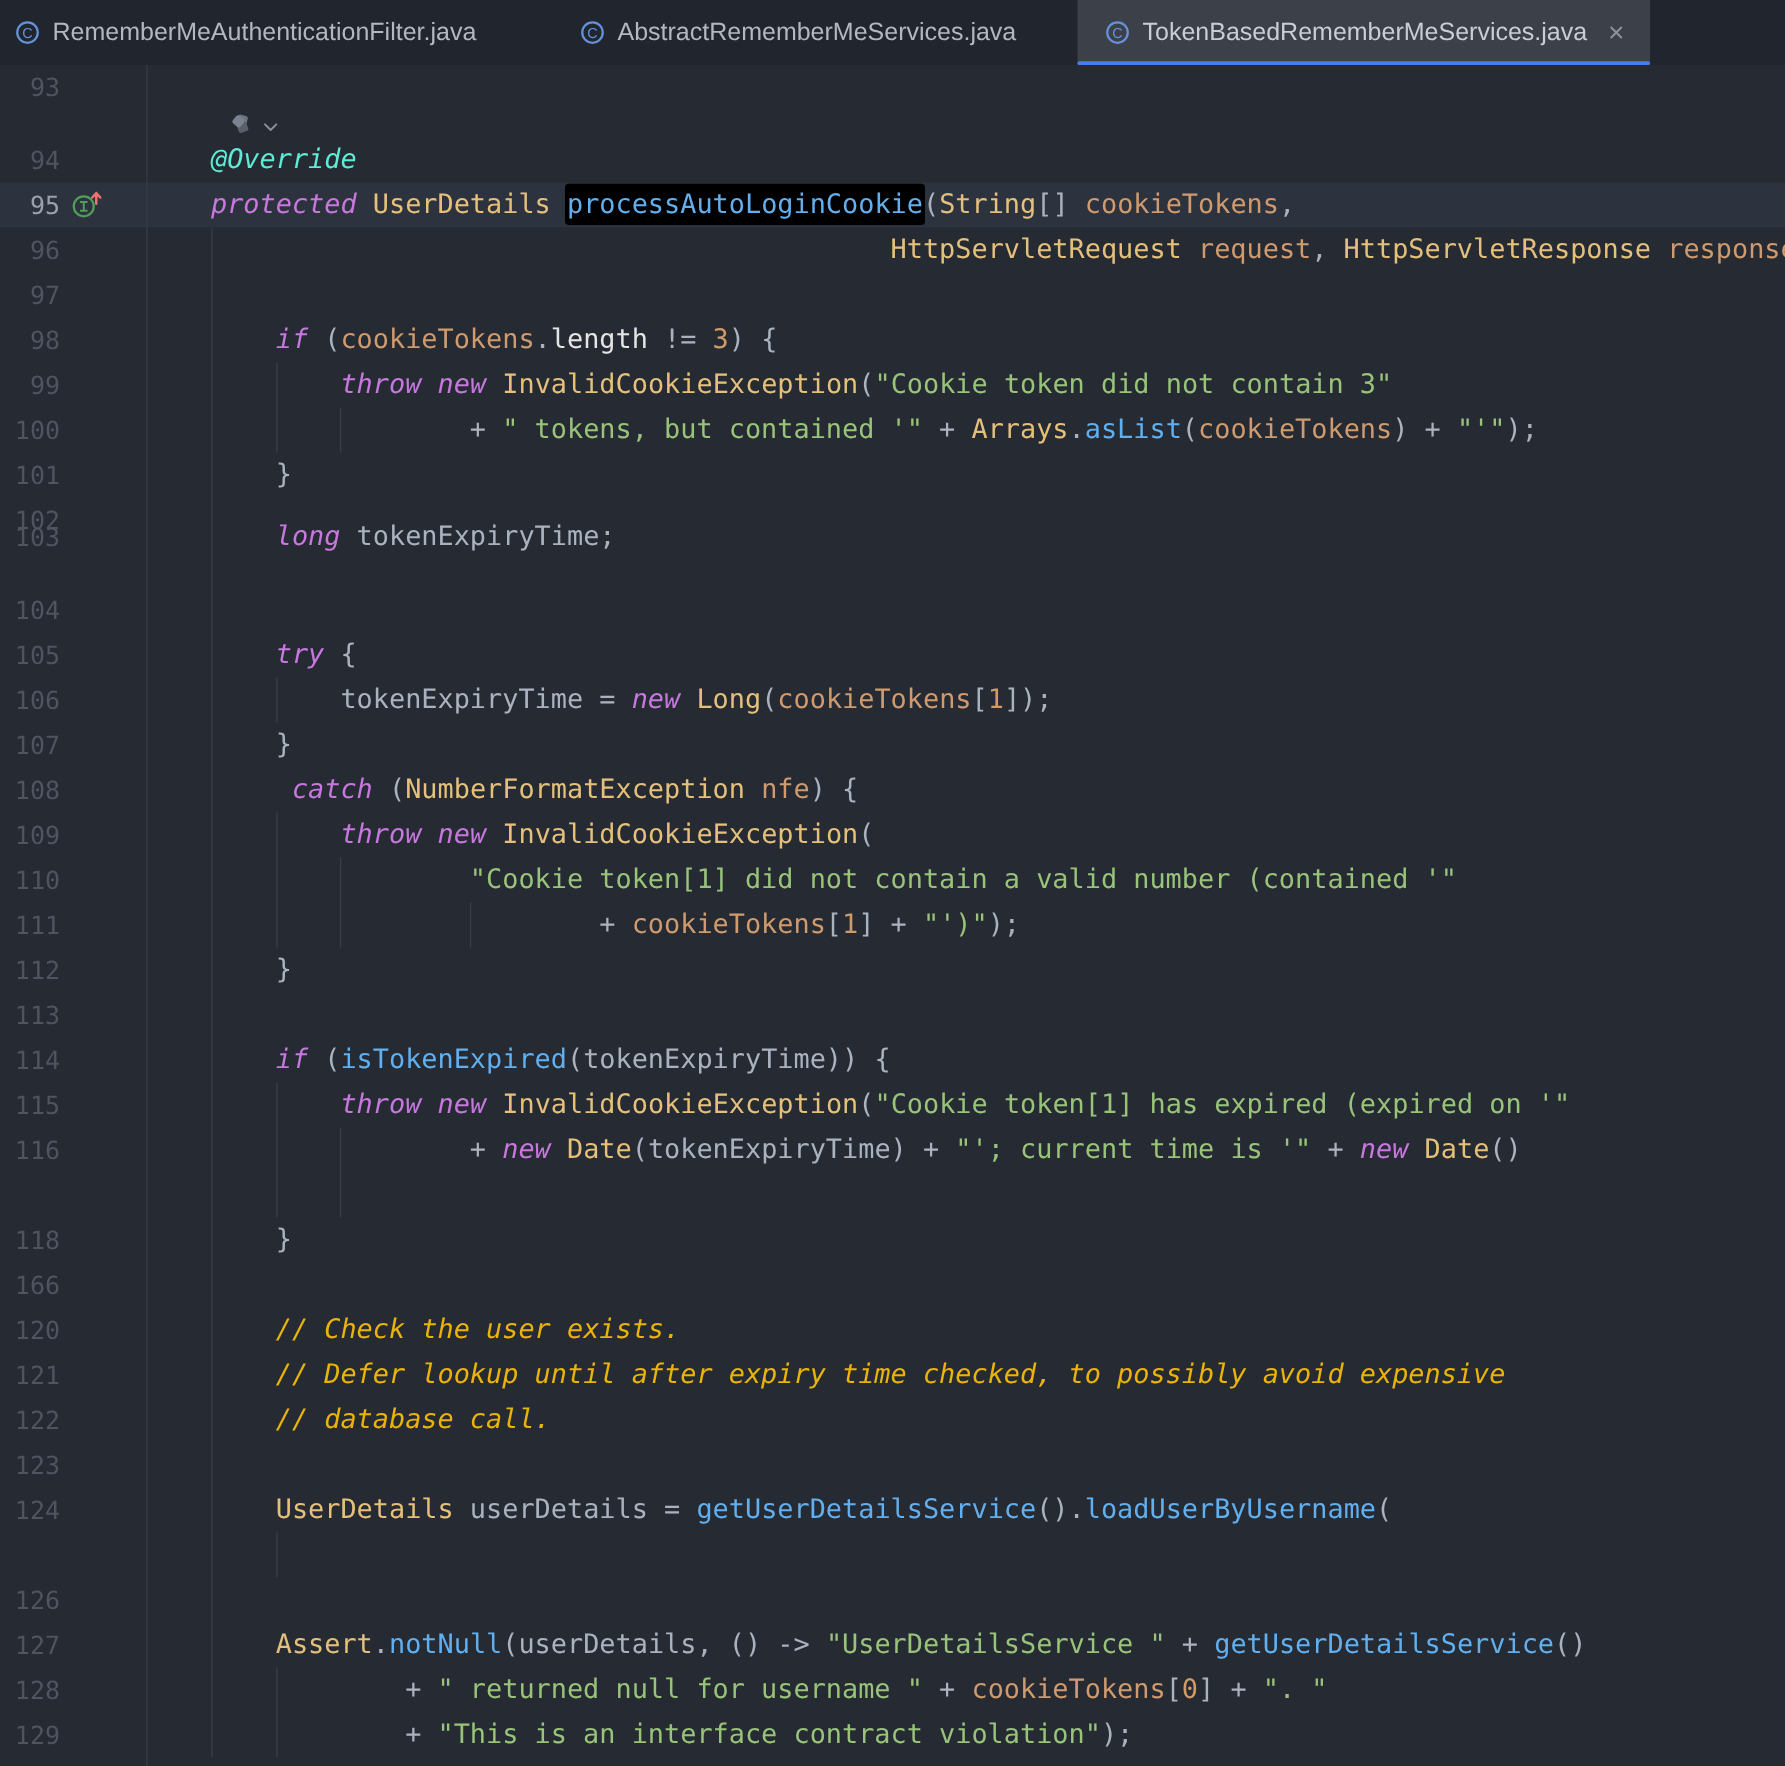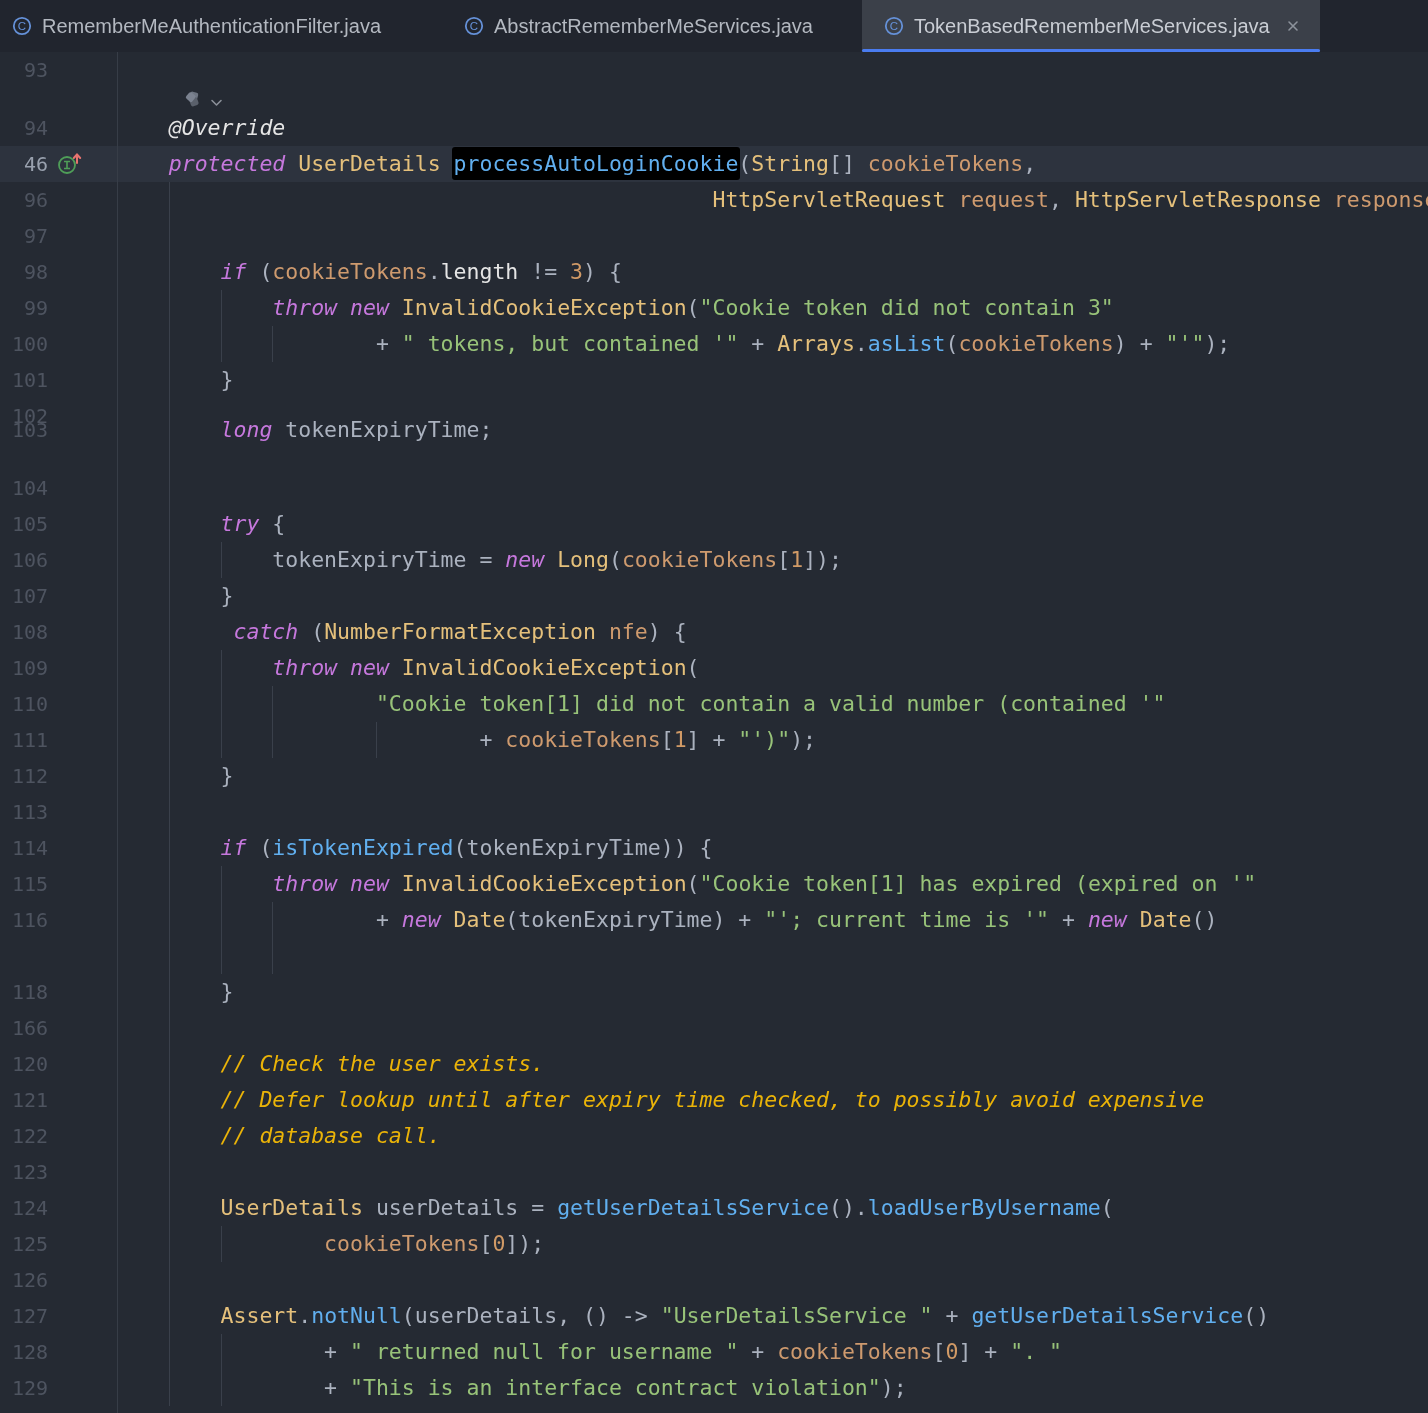--- a/index.html
+++ b/index.html
@@ -26,21 +26,21 @@
   .row.current .lnum{color:#99a1ae;}
   .code{position:absolute;left:117px;top:0;height:36px;line-height:36px;white-space:pre;
         font-family:"DejaVu Sans Mono",monospace;font-size:21.5px;color:#abb2bf;cursor:text;}
   .gut-ic{position:absolute;left:56px;top:5px;width:30px;height:26px;cursor:pointer;}
   .inlay{position:absolute;left:0;width:1428px;height:22px;z-index:2;}
   .inlay .ai{position:absolute;left:184px;top:2px;width:18px;height:18px;cursor:pointer;}
   .inlay .chev{position:absolute;left:210px;top:6px;width:13px;height:11px;cursor:pointer;}
 
   
   .tk-kw{color:#c678dd;font-style:italic;}
-  .tk-ann{color:#e5e5e5;font-style:italic;}
+  .tk-ann{color:#5eead4;font-style:italic;}
   .tk-cls{color:#e5c07b;}
   .tk-fn{color:#61afef;}
   .tk-fnhl{color:#61afef;background:#000000;border-radius:3px;padding:4px 2px;margin:-4px -2px;}
   .tk-str{color:#98c379;}
   .tk-num{color:#d19a66;}
   .tk-param{color:#ce9a6e;}
   .tk-field{color:#e5e5e5;}
   .tk-cmt{color:#eab308;font-style:italic;}
   .tk-pl{color:#abb2bf;}
 </style>
@@ -108,21 +108,21 @@
           </svg></span>
         <span class="chev"><svg width="13" height="11" viewBox="0 0 13 11">
             <path d="M2 3.5 L6.5 8 L11 3.5" fill="none" stroke="#8a8f98" stroke-width="1.6" stroke-linecap="round" stroke-linejoin="round"></path>
           </svg></span>
       </div>
       <div class="row" style="top: 58px;">
         <div class="lnum">94</div>
         <div class="code">    <span class="tk-ann">@Override</span></div>
       </div>
       <div class="row current" style="top: 94px;">
-        <div class="lnum">46</div>
+        <div class="lnum">95</div>
         <span class="gut-ic"><svg width="30" height="26" viewBox="0 0 30 26">
             <circle cx="11" cy="14" r="8" fill="none" stroke="#4f9e58" stroke-width="1.8"></circle>
             <path d="M8 10.5 H14 M11 10.5 V17.5 M8 17.5 H14" stroke="#4f9e58" stroke-width="1.6" fill="none"></path>
             <path d="M21 12 V3.5 M21 3.5 L17.8 7 M21 3.5 L24.2 7" stroke="#e8736f" stroke-width="2" fill="none" stroke-linecap="round" stroke-linejoin="round"></path>
           </svg></span>
         <div class="code">    <span class="tk-kw">protected</span><span class="tk-pl"> </span><span class="tk-cls">UserDetails</span><span class="tk-pl"> </span><span class="tk-fnhl">processAutoLoginCookie</span><span class="tk-pl">(</span><span class="tk-cls">String</span><span class="tk-pl">[] </span><span class="tk-param">cookieTokens</span><span class="tk-pl">,</span></div>
       </div>
       <div class="row" style="top: 130px;">
         <div class="lnum">96</div>
         <div class="code">                                              <span class="tk-cls">HttpServletRequest</span><span class="tk-pl"> </span><span class="tk-param">request</span><span class="tk-pl">, </span><span class="tk-cls">HttpServletResponse</span><span class="tk-pl"> </span><span class="tk-param">response</span></div>
@@ -228,24 +228,20 @@
         <div class="code">        <span class="tk-cmt">// database call.</span></div>
       </div>
       <div class="row" style="top: 1102px;">
         <div class="lnum">123</div>
         <div class="code"></div>
       </div>
       <div class="row" style="top: 1138px;">
         <div class="lnum">124</div>
         <div class="code">        <span class="tk-cls">UserDetails</span><span class="tk-pl"> userDetails = </span><span class="tk-fn">getUserDetailsService</span><span class="tk-pl">().</span><span class="tk-fn">loadUserByUsername</span><span class="tk-pl">(</span></div>
       </div>
-      <div class="row" style="top: 1174px;">
-        <div class="lnum">125</div>
-        <div class="code">                <span class="tk-param">cookieTokens</span><span class="tk-pl">[</span><span class="tk-num">0</span><span class="tk-pl">]);</span></div>
-      </div>
       <div class="row" style="top: 1210px;">
         <div class="lnum">126</div>
         <div class="code"></div>
       </div>
       <div class="row" style="top: 1246px;">
         <div class="lnum">127</div>
         <div class="code">        <span class="tk-cls">Assert</span><span class="tk-pl">.</span><span class="tk-fn">notNull</span><span class="tk-pl">(</span><span class="tk-pl">userDetails</span><span class="tk-pl">, () -&gt; </span><span class="tk-str">"UserDetailsService "</span><span class="tk-pl"> + </span><span class="tk-fn">getUserDetailsService</span><span class="tk-pl">()</span></div>
       </div>
       <div class="row" style="top: 1282px;">
         <div class="lnum">128</div>

